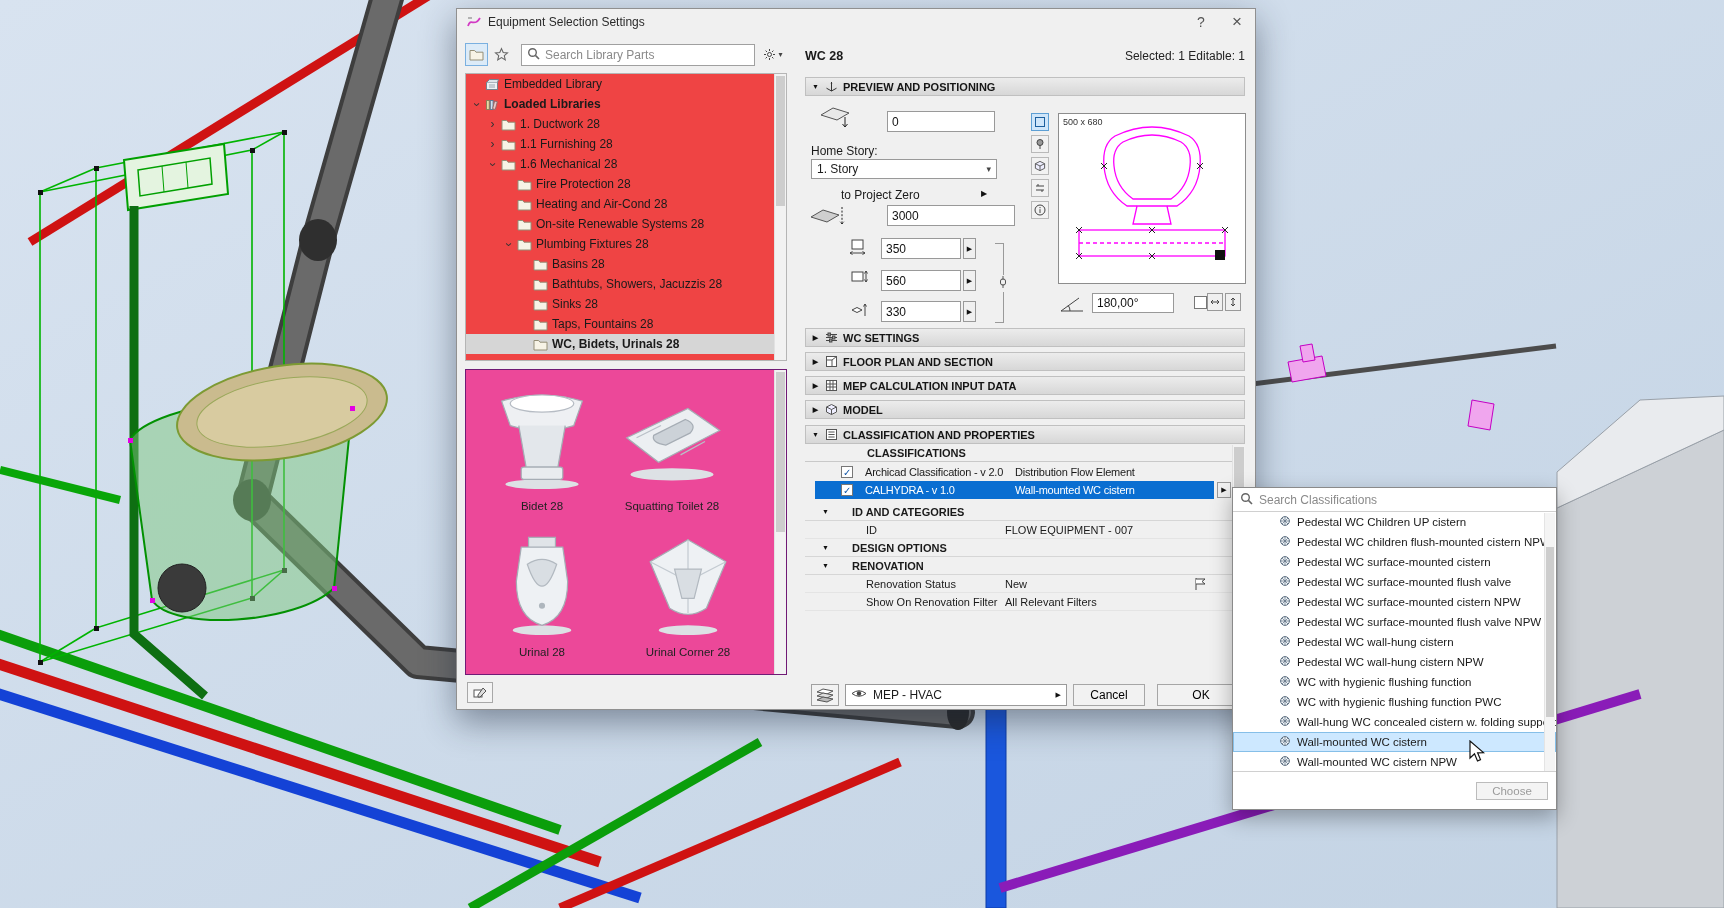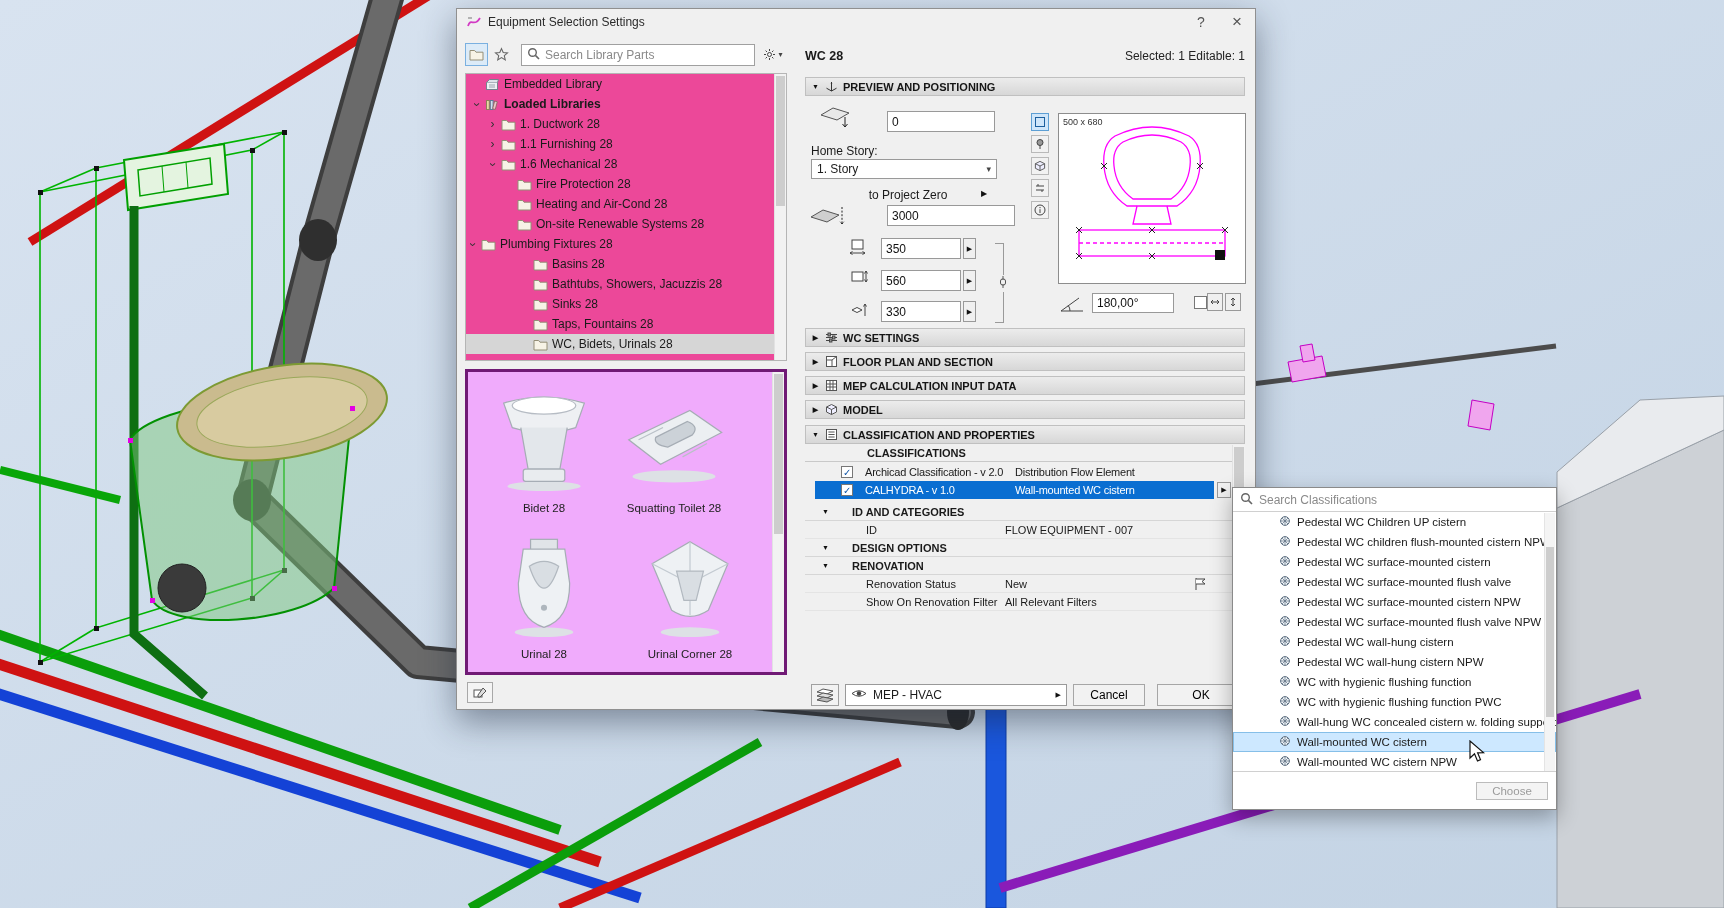--- a/index.html
+++ b/index.html
@@ -29,34 +29,34 @@
   .tool-btn.active { border-color:#7ab0e0; background:#dcebf8; }
   .searchbox { flex:1; height:22px; border:1px solid #a0a0a0; background:#fff; margin-left:6px;
     display:flex; align-items:center; padding:0 5px; gap:5px; }
   .searchbox input { border:0; outline:0; flex:1; min-width:0; background:transparent;
     font:12px "Liberation Sans",sans-serif; color:#333; }
   .searchbox input::placeholder { color:#8a8a8a; }
   .gear-btn { width:28px; height:22px; margin-left:4px; display:flex; align-items:center;
     justify-content:center; gap:2px; border:1px solid transparent; background:transparent; }
   .gear-btn .dn { font-size:8px; color:#444; }
 
-  .tree { position:relative; height:288px; background:#ec4899; border:1px solid #b5b5b5; overflow:hidden; }
+  .tree { position:relative; height:288px; background:#ef4444; border:1px solid #b5b5b5; overflow:hidden; }
   .tree-row { height:20px; display:flex; align-items:center; white-space:nowrap; font-size:12px; }
   .tree-row.selected { background:#d6d6d6; }
   .chev { flex:0 0 13px; width:13px; text-align:center; font-size:12px; color:#333; line-height:13px; }
   .chev.open { transform:rotate(90deg); }
   .ticon { flex:0 0 19px; display:flex; justify-content:center; }
   .tlabel { padding-left:2px; }
   .tlabel.bold { font-weight:bold; }
 
   .vscroll { position:absolute; top:0; right:0; bottom:0; width:12px; background:#f2f2f2;
     border-left:1px solid #e2e2e2; }
   .vscroll .sb-thumb { position:absolute; left:1px; right:1px; background:#cdcdcd; }
 
-  .thumbs { position:relative; height:306px; background:#f0abfc; border:3px solid #701a75;
+  .thumbs { position:relative; height:306px; background:#ec4899; border:1px solid #701a75;
     margin-top:8px; overflow:hidden; }
   .thumb-card { position:absolute; width:140px; height:146px; text-align:center; }
   .thumb-caption { font-size:11.5px; color:#222; margin-top:1px; }
   .lp-footer { flex:1; display:flex; align-items:flex-end; padding:4px 0 2px 2px; }
   .small-btn { width:26px; height:21px; border:1px solid #a8a8a8; background:#f4f4f4;
     display:flex; align-items:center; justify-content:center; }
 
   
   .right-panel { flex:1; position:relative; min-width:0; }
   .rp-header { position:absolute; left:14px; right:10px; top:12px; height:18px; display:flex; align-items:center; }
@@ -77,21 +77,21 @@
   .preview-area { position:absolute; left:14px; right:10px; top:62px; height:229px; }
   .fld { position:absolute; height:21px; border:1px solid #999; background:#fff;
     font:12px "Liberation Sans",sans-serif; padding:0 4px; color:#111; }
   .fld2 { height:21px; width:80px; border:1px solid #999; background:#fff;
     font:12px "Liberation Sans",sans-serif; padding:0 4px; color:#111; margin-left:12px; }
   .icon-abs { position:absolute; display:flex; }
   .home-label { position:absolute; left:6px; top:47px; }
   .selectbox { position:absolute; left:6px; top:62px; width:186px; height:20px;
     border:1px solid #999; background:#fff; display:flex; align-items:center; padding:0 5px; }
   .selectbox .dn { margin-left:auto; font-size:9px; color:#444; }
-  .pz-label { position:absolute; left:36px; top:91px; width:134px; text-align:center; }
+  .pz-label { position:absolute; left:36px; top:91px; width:134px; text-align:left; }
   .pz-fly { position:absolute; left:176px; top:92px; font-size:8px; color:#111; background:none; border:0; }
   .dim-row { position:absolute; left:44px; display:flex; align-items:center; }
   .flyout { width:13px; height:21px; margin-left:2px; border:1px solid #999; background:#f0f0f0;
     font-size:7px; color:#111; display:flex; align-items:center; justify-content:center; padding:0; }
   .chain { position:absolute; left:190px; top:146px; width:9px; height:80px;
     border:1px solid #9a9a9a; border-left:0; }
   .chain-ic { position:absolute; left:193px; top:178px; background:#f0f0f0; }
   .side-toolbar { position:absolute; left:226px; top:16px; display:flex; flex-direction:column; gap:4px; }
   .sbtn { width:18px; height:18px; border:1px solid #b9b9b9; background:#f2f2f2;
     display:flex; align-items:center; justify-content:center; padding:0; }
@@ -365,21 +365,21 @@
             </div>
             <div class="tree-row" style="padding-left: 36px;">
               <span class="chev"></span>
               <span class="ticon">
                 <svg width="15" height="13" viewBox="0 0 15 13">
                   <path d="M1 2.5 H5.6 L7 4.2 H14 V12 H1 Z" fill="#f7f3e6" stroke="#948e76"></path>
                 </svg>
               </span>
               <span class="tlabel">On-site Renewable Systems 28</span>
             </div>
-            <div class="tree-row" style="">
+            <div class="tree-row" style="padding-left: 36px;">
               <span class="chev open">›</span>
               <span class="ticon">
                 <svg width="15" height="13" viewBox="0 0 15 13">
                   <path d="M1 2.5 H5.6 L7 4.2 H14 V12 H1 Z" fill="#f7f3e6" stroke="#948e76"></path>
                 </svg>
               </span>
               <span class="tlabel">Plumbing Fixtures 28</span>
             </div>
             <div class="tree-row" style="padding-left: 52px;">
               <span class="chev"></span>
@@ -410,21 +410,21 @@
             </div>
             <div class="tree-row" style="padding-left: 52px;">
               <span class="chev"></span>
               <span class="ticon">
                 <svg width="15" height="13" viewBox="0 0 15 13">
                   <path d="M1 2.5 H5.6 L7 4.2 H14 V12 H1 Z" fill="#f7f3e6" stroke="#948e76"></path>
                 </svg>
               </span>
               <span class="tlabel">Taps, Fountains 28</span>
             </div>
-            <div class="tree-row selected" style="padding-left: 52px;">
+            <div class="tree-row selected" style="padding-left: 52px; font-weight: bold;">
               <span class="chev"></span>
               <span class="ticon">
                 <svg width="15" height="13" viewBox="0 0 15 13">
                   <path d="M1 2.5 H5.6 L7 4.2 H14 V12 H1 Z" fill="#f7f3e6" stroke="#948e76"></path>
                 </svg>
               </span>
               <span class="tlabel">WC, Bidets, Urinals 28</span>
             </div>
           </div>
         <div class="vscroll">

